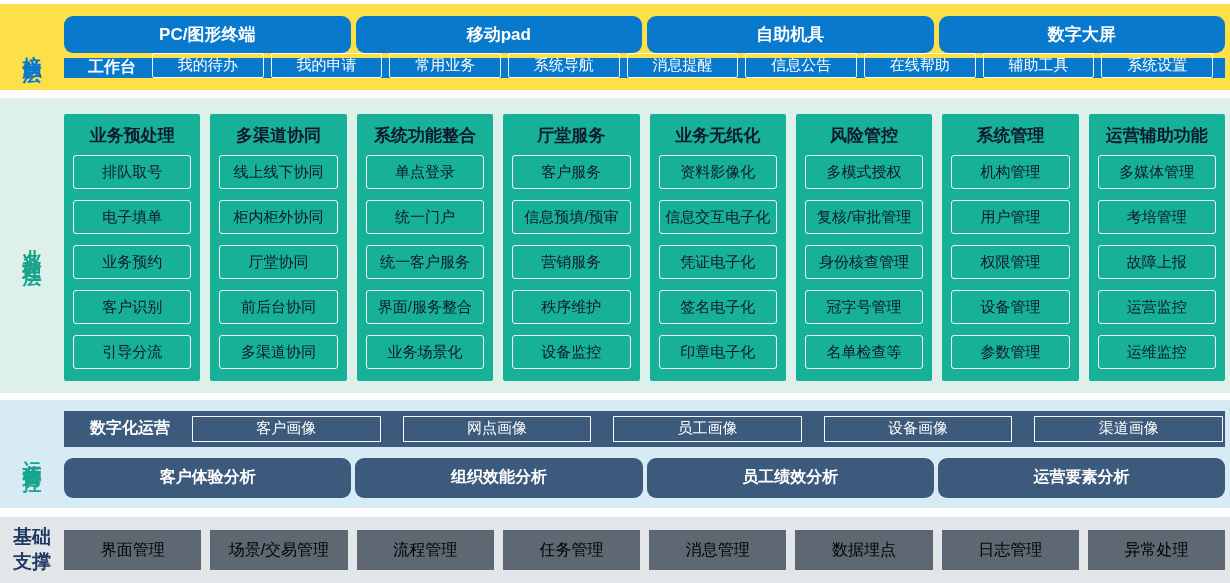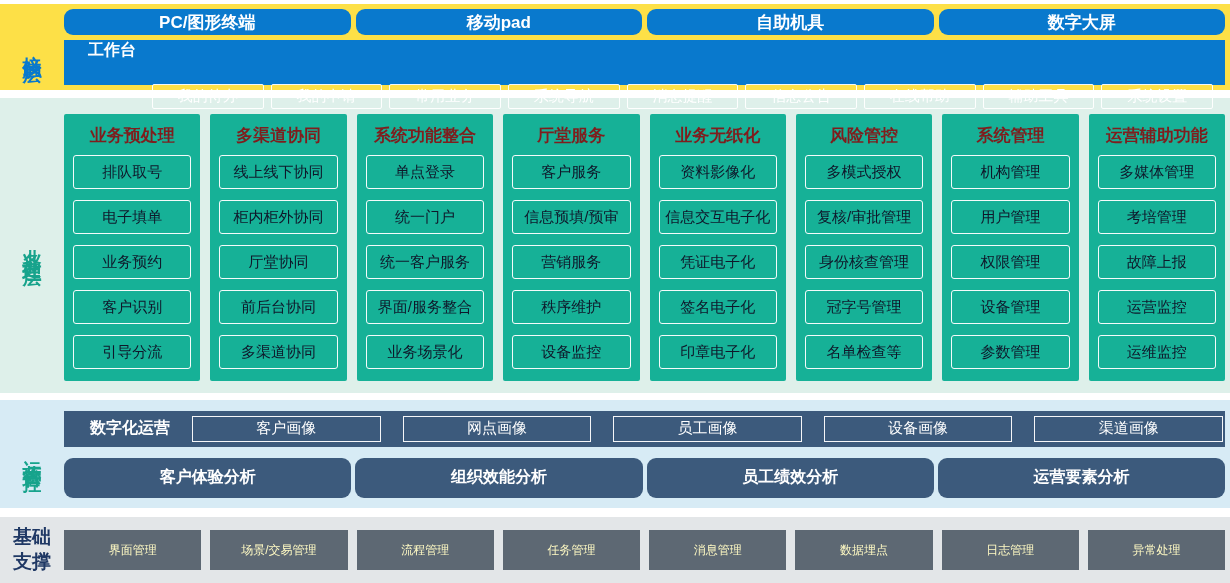--- a/index.html
+++ b/index.html
@@ -33,40 +33,40 @@
     display: flex; flex-direction: column; justify-content: center;
     gap: 5px; padding: 5px 5px 5px 0;
   }
   .terminal-row { display: flex; gap: 5px; height: 37px; }
   .terminal-btn {
     flex: 1; background: #0979cd; border-radius: 9px;
     color: #fff; font-weight: bold; font-size: 17px;
     display: flex; align-items: center; justify-content: center;
   }
   .workbench-bar {
-    height: 45px; background: #0979cd;
-    display: flex; align-items: flex-start; gap: 16px; padding: 0 12px 12px 24px;
+    height: 20px; background: #0979cd;
+    display: flex; align-items: flex-end; gap: 16px; padding: 0 12px 0 24px;
   }
   .wb-label { color: #fff; font-weight: bold; font-size: 16px; white-space: nowrap; }
   .wb-items { flex: 1; display: flex; gap: 7px; margin-top: 44px; }
   .wb-chip {
     flex: 1; height: 25px; border: 1px solid rgba(255,255,255,.95); border-radius: 2px;
     color: #fff; font-size: 15px;
     display: flex; align-items: center; justify-content: center; white-space: nowrap;
   }
 
   
   .layer-business { margin-top: 8px; height: 295px; background: #def0ea; }
   .columns { display: flex; gap: 10px; padding: 16px 5px 12px 0; height: 100%; }
   .biz-col {
     flex: 1; min-width: 0; background: #16b197; border-radius: 2px;
     padding: 9px 9px 12px; display: flex; flex-direction: column;
   }
   .col-title {
-    color: #7f1d1d; font-weight: bold; font-size: 17px; text-align: center;
+    color: #0f172a; font-weight: bold; font-size: 17px; text-align: center;
     line-height: 26px; margin-bottom: 6px; white-space: nowrap;
   }
   .col-items { flex: 1; display: flex; flex-direction: column; justify-content: space-between; }
   .col-item {
     height: 34px; border: 1px solid rgba(255,255,255,.95); border-radius: 3px;
     color: #0f172a; font-size: 15px; line-height: 1.1; text-align: center; padding: 0 2px;
     display: flex; align-items: center; justify-content: center;
   }
 
   
@@ -91,21 +91,21 @@
     flex: 1; background: #3c5a7c; border-radius: 9px;
     color: #fff; font-weight: bold; font-size: 16px;
     display: flex; align-items: center; justify-content: center; text-align: center;
   }
 
   
   .layer-foundation { margin-top: 9px; height: 66px; background: #e3e6e8; }
   .foundation-row { display: flex; gap: 9px; padding: 13px 5px 13px 0; height: 100%; }
   .foundation-btn {
     flex: 1; background: #5d6873;
-    color: #fef9c3; font-size: 12px;
+    color: #000000; font-size: 16px;
     display: flex; align-items: center; justify-content: center; white-space: nowrap;
   }
 </style>
 </head>
 <body>
 
 <div>
 
   <section class="layer layer-contact">
     <div class="gutter">

